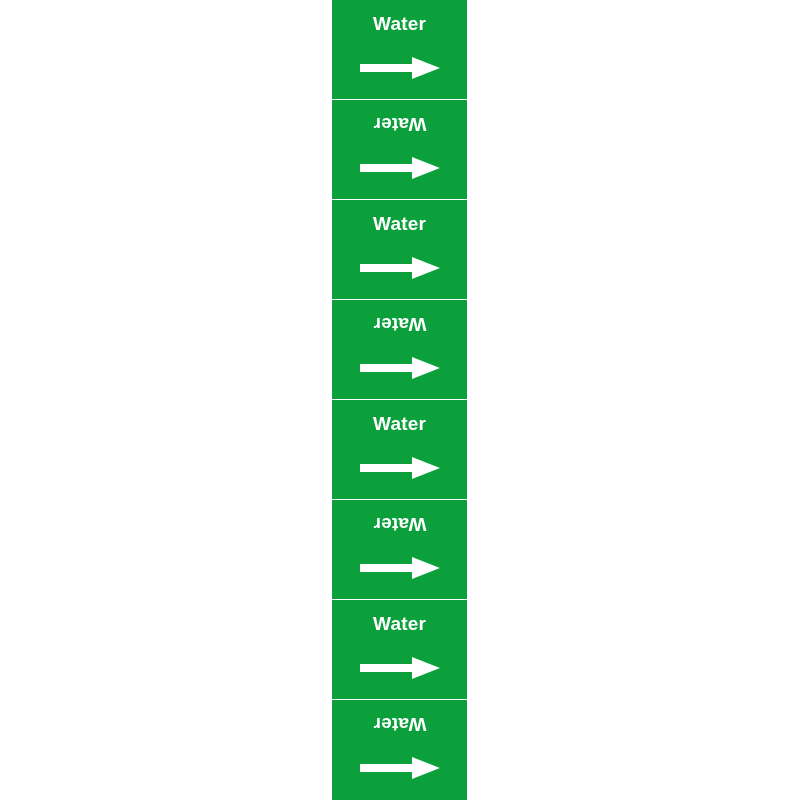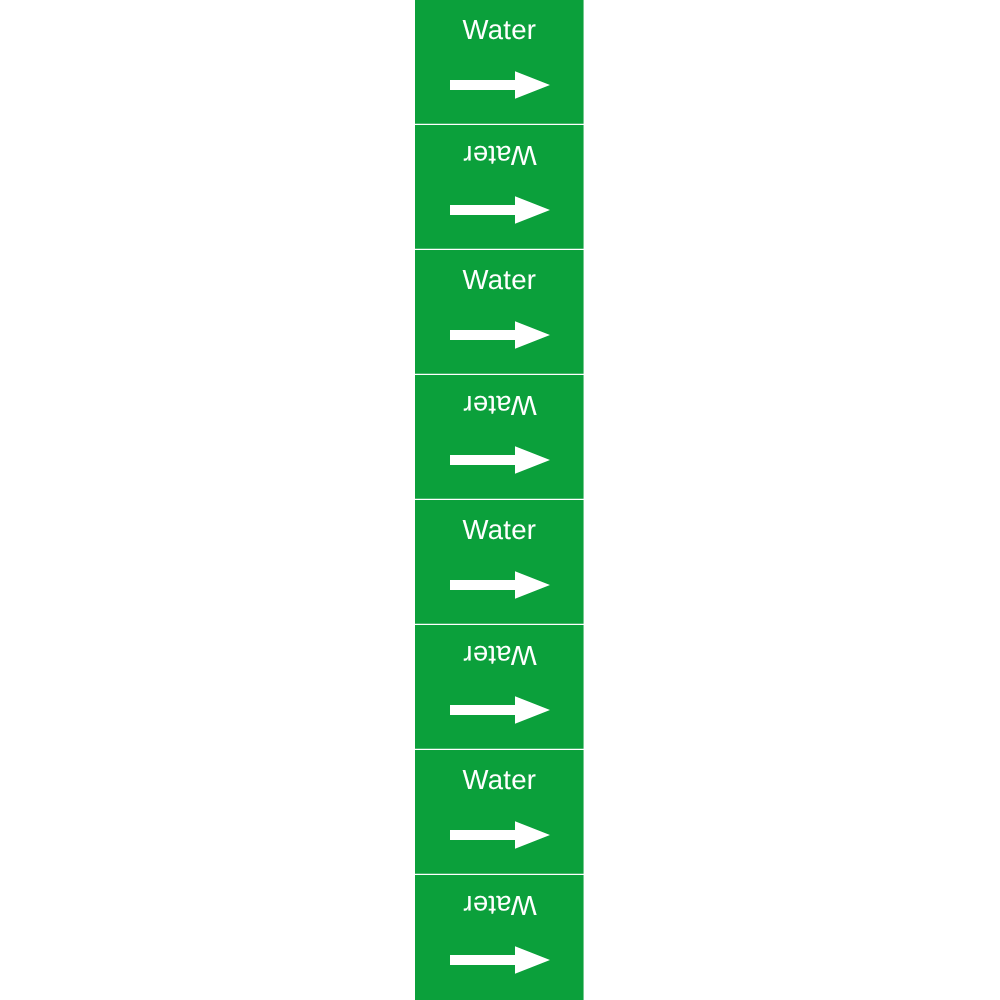--- a/index.html
+++ b/index.html
@@ -47,22 +47,22 @@
     transform: translateX(-50%) rotate(180deg);
   }
 
   .tile-label {
     position: absolute;
     left: 50%;
     top: 14px;
     transform: translateX(-50%);
     color: #ffffff;
     font-family: "Liberation Sans", sans-serif;
-    font-size: 22px;
-    font-weight: normal;
+    font-size: 19px;
+    font-weight: bold;
     line-height: 20px;
     letter-spacing: 0.2px;
     white-space: nowrap;
     text-align: center;
   }
 
   .tile-arrow {
     position: absolute;
     left: 50%;
     top: 54px;

